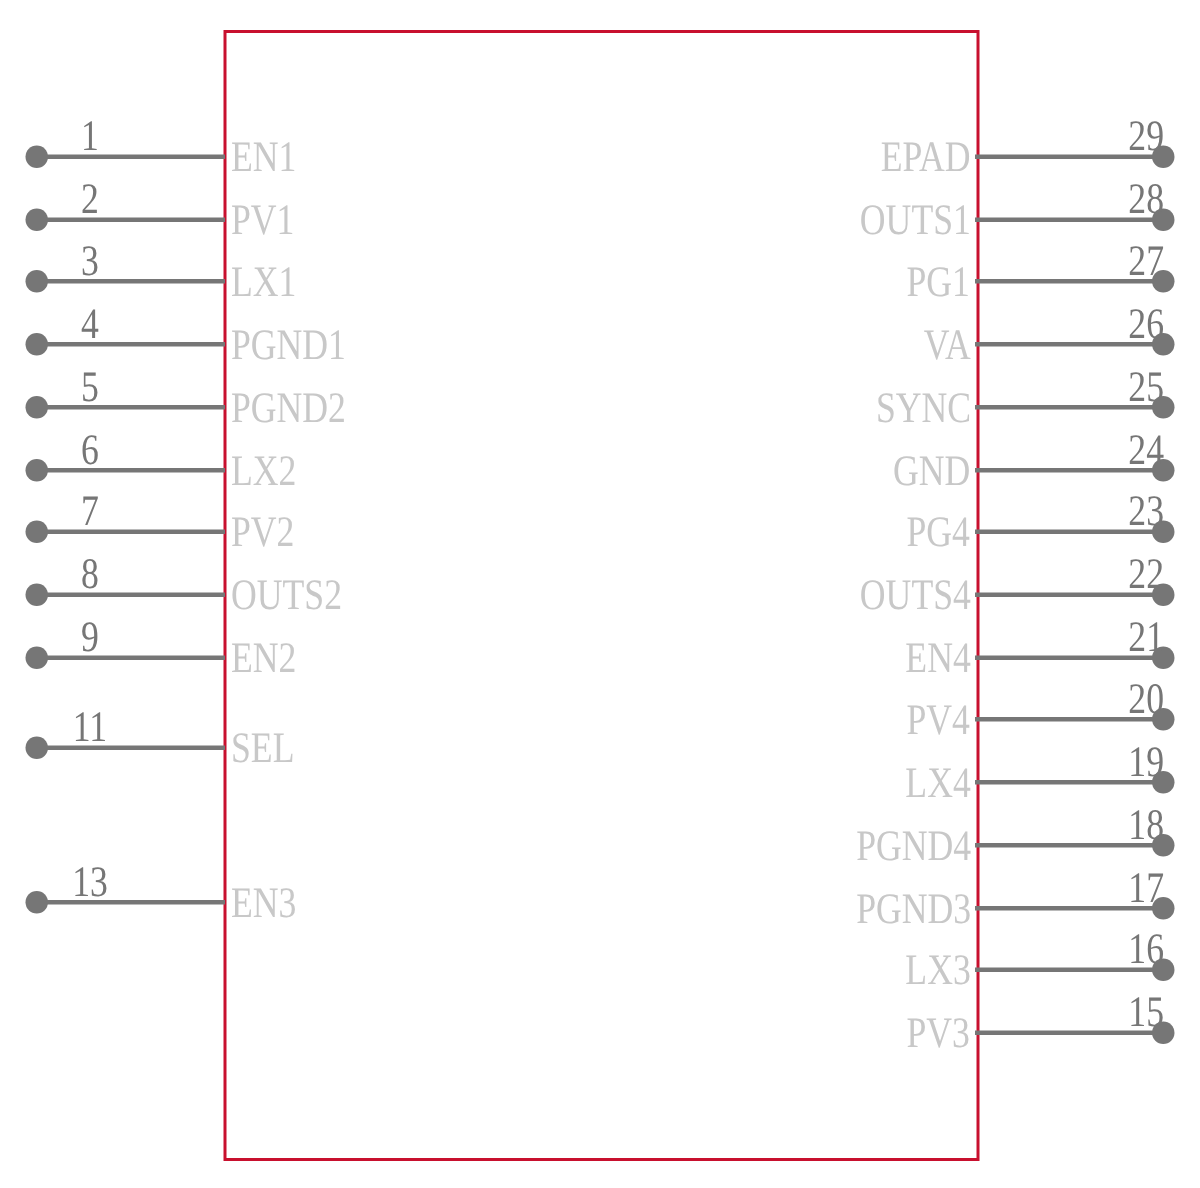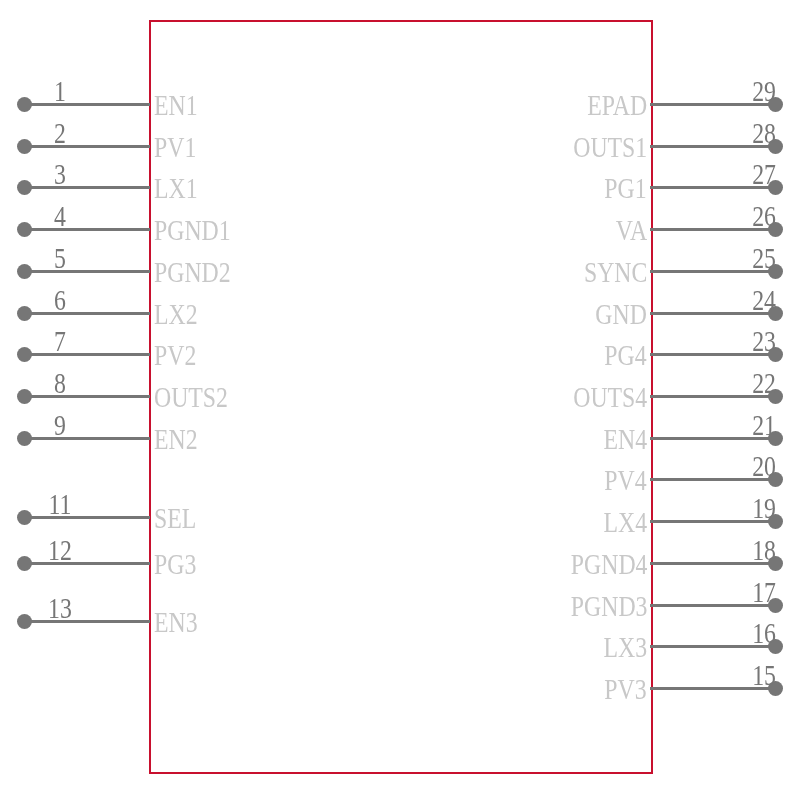--- a/index.html
+++ b/index.html
@@ -80,33 +80,27 @@
       <div class="dot"></div>
       <div class="num">8</div>
       <div class="name">OUTS2</div>
     </div>
   <div class="pin left" style="top:417px">
       <div class="line"></div>
       <div class="dot"></div>
       <div class="num">9</div>
       <div class="name">EN2</div>
     </div>
-  <div class="pin left" style="top:496px">
+  <div class="pin left" style="top:477px">
       <div class="line"></div>
       <div class="dot"></div>
       <div class="num">11</div>
       <div class="name">SEL</div>
     </div>
-  <div class="pin left" style="top:542px">
-      <div class="line"></div>
-      <div class="dot"></div>
-      <div class="num">12</div>
-      <div class="name">PG3</div>
-    </div>
-  <div class="pin left" style="top:600px">
+  <div class="pin left" style="top:580px">
       <div class="line"></div>
       <div class="dot"></div>
       <div class="num">13</div>
       <div class="name">EN3</div>
     </div>
 
   <div class="pin right" style="top:83px">
       <div class="line"></div>
       <div class="dot"></div>
       <div class="num">29</div>

